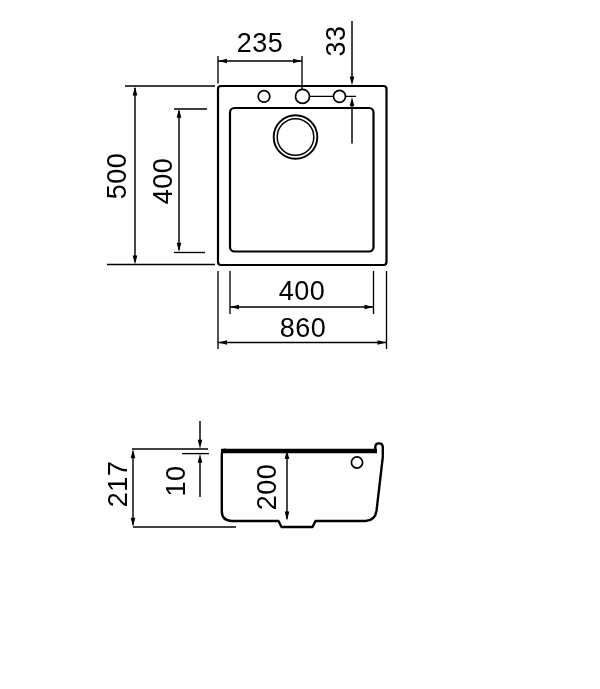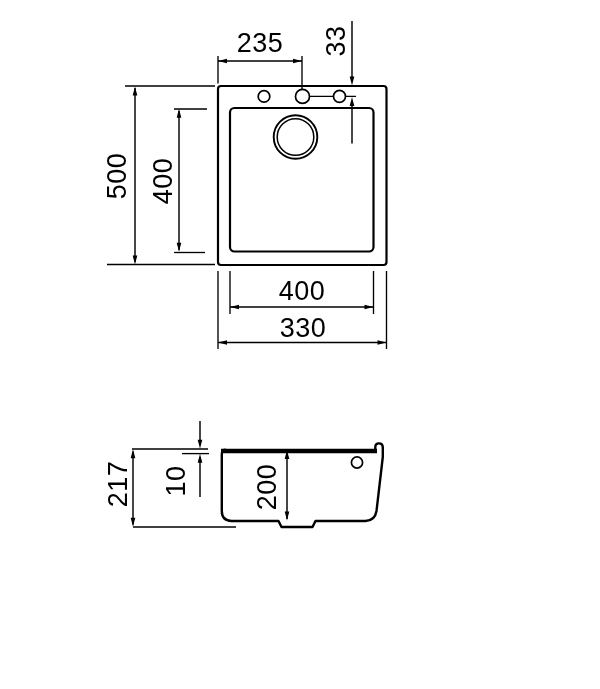--- a/index.html
+++ b/index.html
@@ -125,18 +125,18 @@
       <polygon class="arrow" points="287,450 284.7,459 289.3,459"></polygon>
       <polygon class="arrow" points="287,520.6 284.7,511.6 289.3,511.6"></polygon>
     </g>
   </svg>
 
   <div class="lbl" style="left:260px;top:43px;">235</div>
   <div class="lbl rot" style="left:336px;top:41px;">33</div>
   <div class="lbl rot" style="left:117px;top:176px;">500</div>
   <div class="lbl rot" style="left:163px;top:181px;">400</div>
   <div class="lbl" style="left:302px;top:291px;">400</div>
-  <div class="lbl" style="left:303px;top:328px;">330</div>
+  <div class="lbl" style="left:303px;top:328px;">860</div>
   <div class="lbl rot" style="left:118px;top:484px;">217</div>
   <div class="lbl rot" style="left:176px;top:481px;">10</div>
   <div class="lbl rot" style="left:267px;top:487px;">200</div>
 
 </div>
 
 </body></html>

